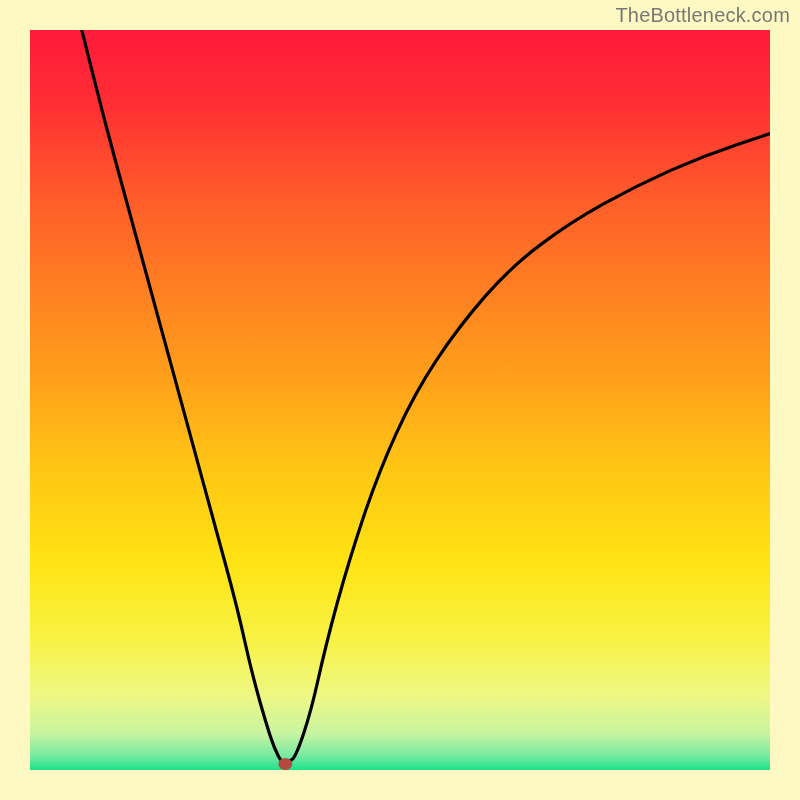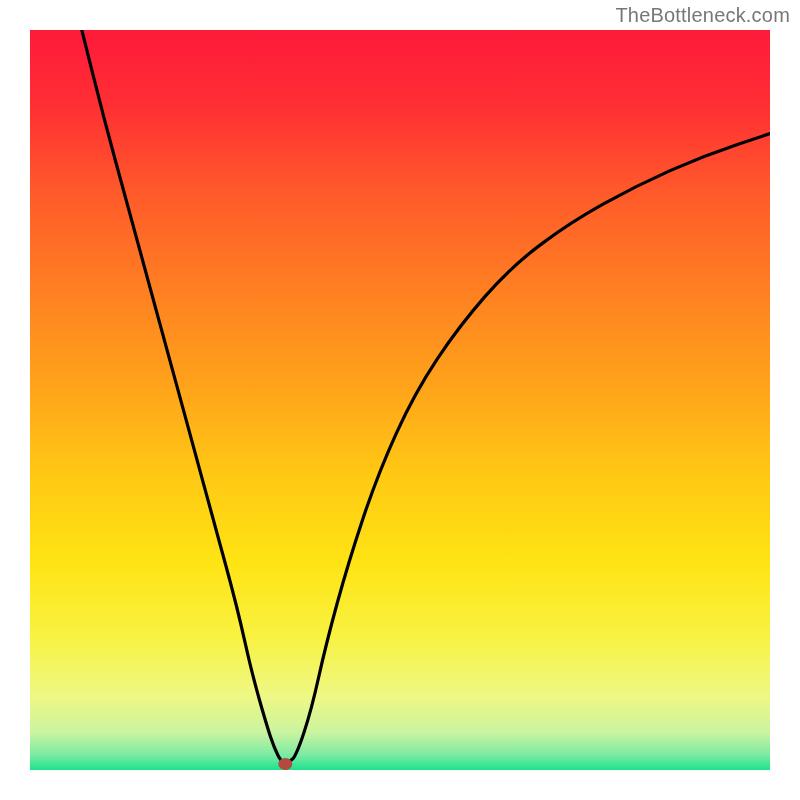--- a/index.html
+++ b/index.html
@@ -8,21 +8,21 @@
     width: 800px;
     height: 800px;
     overflow: hidden;
     background: #000;
     font-family: Arial, Helvetica, sans-serif;
   }
   .container {
     position: relative;
     width: 800px;
     height: 800px;
-    background: #ffffff;
+    background: #fef9c3;
   }
   .attribution {
     position: absolute;
     top: 4px;
     right: 10px;
     color: #777;
     font-size: 20px;
     font-weight: 500;
     letter-spacing: 0.2px;
     z-index: 5;

